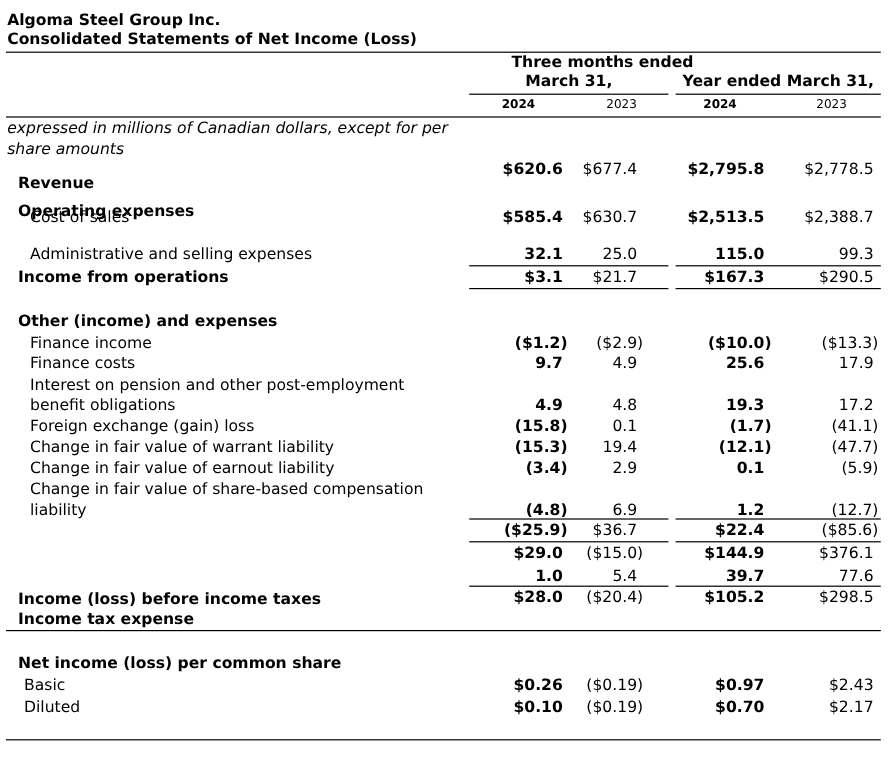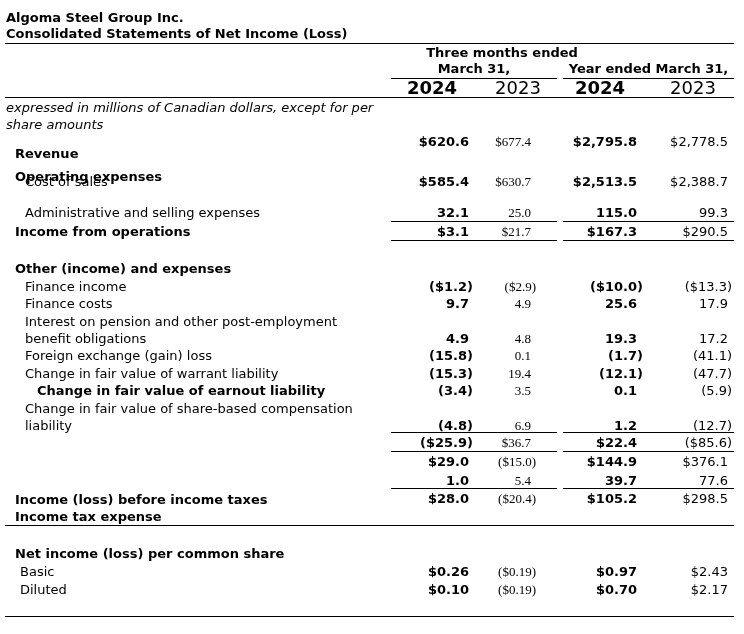--- a/index.html
+++ b/index.html
@@ -1,30 +1,30 @@
 <!DOCTYPE html>
 <html><head>
 <meta charset="utf-8">
 <style>
   html, body { margin: 0; padding: 0; background: #ffffff; }
   body { width: 744px; height: 634px; position: relative; overflow: hidden;
          font-family: "DejaVu Sans", sans-serif; color: #000; font-size: 12.4px; }
   .title { position: absolute; left: 6px; font-weight: bold; font-size: 13px; line-height: 16px; }
   .hline { position: absolute; height: 1px; background: #000; }
   .hdr { position: absolute; font-weight: bold; text-align: center; font-size: 13px; line-height: 16px; }
-  .yr { position: absolute; text-align: center; font-size: 18px; line-height: 16px; width: 80px; }
+  .yr { position: absolute; text-align: center; font-size: 10px; line-height: 16px; width: 80px; }
   .yr.b { font-weight: bold; }
   .note { position: absolute; left: 6px; top: 99px; font-style: italic; font-size: 13px; line-height: 17px; width: 380px; }
   .row { position: absolute; left: 0; width: 744px; height: 18px; }
   .lbl { position: absolute; font-size: 13px; line-height: 17px; white-space: nowrap; }
   .lbl.b { font-weight: bold; }
   .v { position: absolute; text-align: right; font-size: 13px; line-height: 17px; white-space: pre; }
   .v.b { font-weight: bold; }
   .c1 { right: 275px; } 
-  .c2 { right: 213px; font-family: Liberation Serif, serif; } 
+  .c2 { right: 213px; } 
   .c3 { right: 107px; } 
   .c4 { right: 16px; }  
 </style>
 </head>
 <body>
 
 <div class="title" style="top:10px;">Algoma Steel Group Inc.</div>
 <div class="title" style="top:26px;">Consolidated Statements of Net Income (Loss)</div>
 <div class="hline" style="left:5px; top:43px; width:729px;"></div>
 
@@ -111,23 +111,23 @@
   <span class="v c4" style="right:12px;">(41.1)</span>
 </div>
 <div class="row" style="top:365px;">
   <span class="lbl" style="left:25px;">Change in fair value of warrant liability</span>
   <span class="v b c1" style="right:271px;">(15.3)</span>
   <span class="v c2">19.4</span>
   <span class="v b c3" style="right:101px;">(12.1)</span>
   <span class="v c4" style="right:12px;">(47.7)</span>
 </div>
 <div class="row" style="top:382px;">
-  <span class="lbl" style="left:37px;font-weight:bold;">Change in fair value of earnout liability</span>
+  <span class="lbl" style="left:25px;">Change in fair value of earnout liability</span>
   <span class="v b c1" style="right:271px;">(3.4)</span>
-  <span class="v c2">3.5</span>
+  <span class="v c2">2.9</span>
   <span class="v b c3">0.1</span>
   <span class="v c4" style="right:12px;">(5.9)</span>
 </div>
 <div class="row" style="top:400px; height:36px;">
   <span class="lbl" style="left:25px; top:0;">Change in fair value of share-based compensation</span>
   <span class="lbl" style="left:25px; top:17px;">liability</span>
   <span class="v b c1" style="top:17px; right:271px;">(4.8)</span>
   <span class="v c2" style="top:17px;">6.9</span>
   <span class="v b c3" style="top:17px;">1.2</span>
   <span class="v c4" style="top:17px; right:12px;">(12.7)</span>

